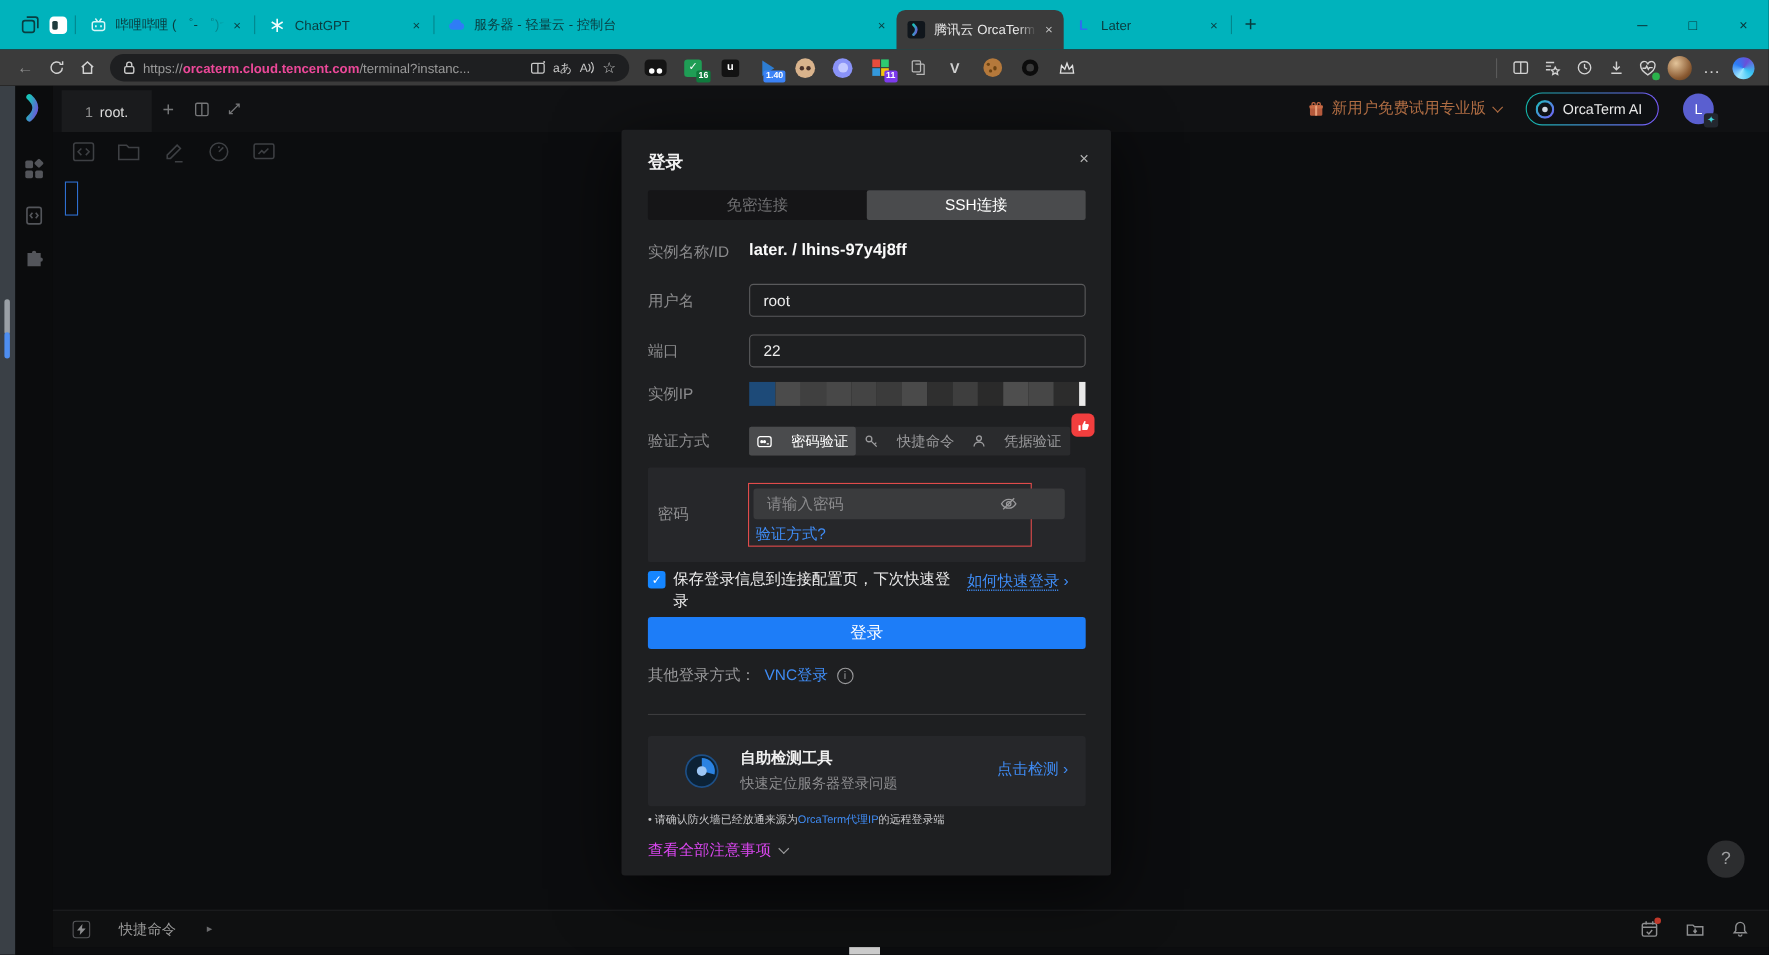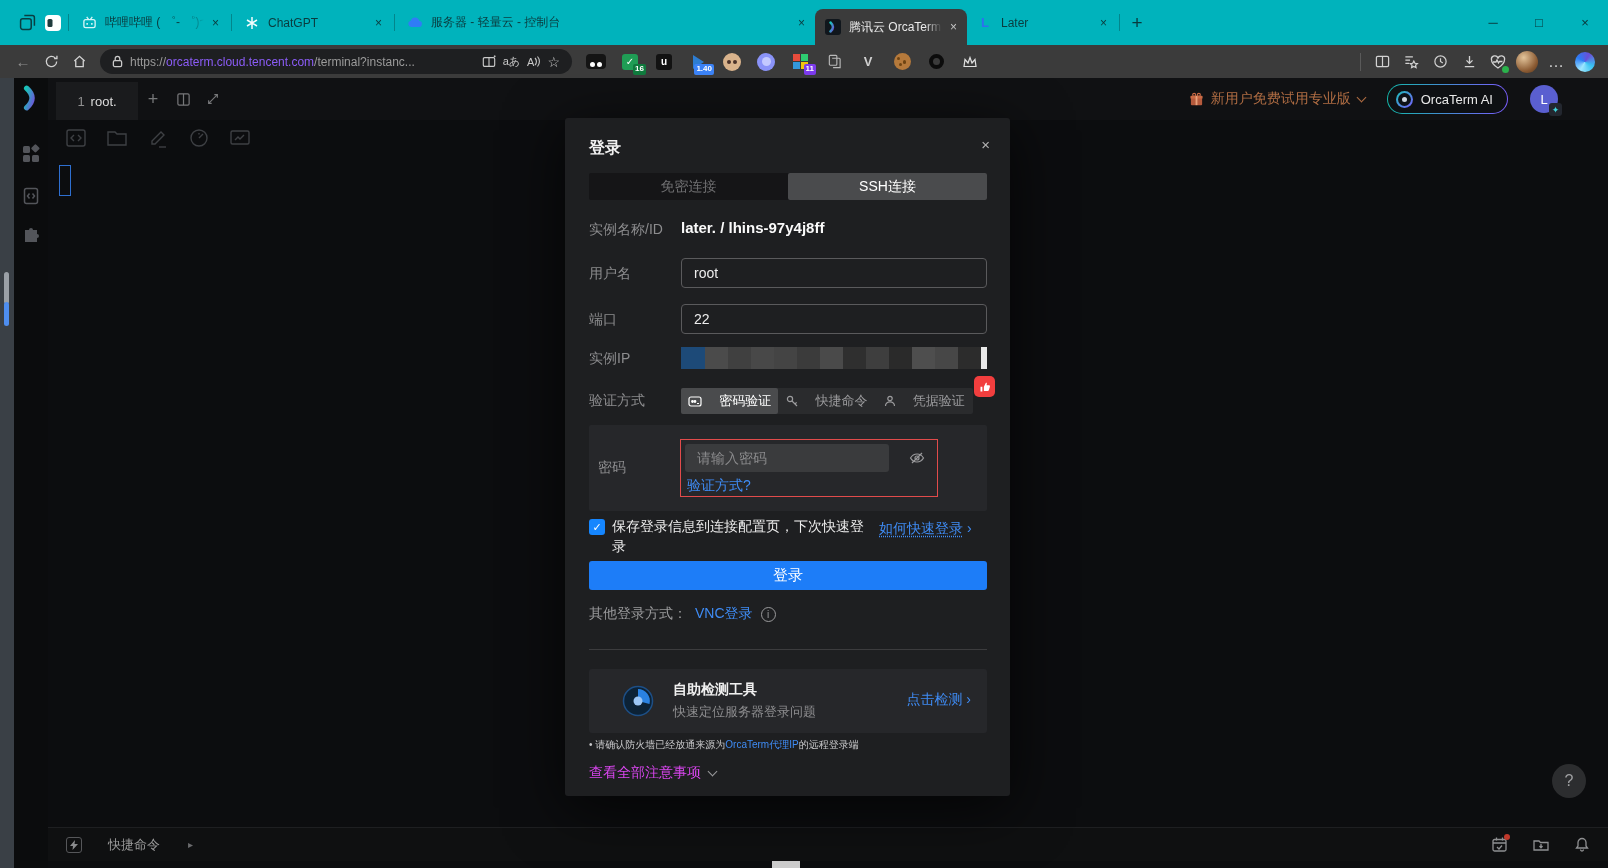--- a/index.html
+++ b/index.html
@@ -27,21 +27,21 @@
 #wincontrols{margin-left:auto;display:flex;flex:0 0 auto}
 .wc{width:46px;height:45px;display:flex;align-items:center;justify-content:center;color:#0a3336;font-size:13px}
 
 
 #toolbar{position:absolute;left:0;top:45px;width:1608px;height:33px;background:#3b3b3b;
   display:flex;align-items:center;padding:0 10px;gap:2px}
 .i{width:26px;height:26px;display:flex;align-items:center;justify-content:center;color:#d2d2d2;flex:0 0 auto}
 #urlbar{width:472px;height:25px;border-radius:13px;background:#1e1f21;display:flex;
   align-items:center;padding:0 12px;gap:7px;margin:0 6px;flex:0 0 auto}
 #urltext{font-size:12px;color:#9b9b9b;white-space:nowrap;overflow:hidden;flex:1}
-#urltext b{color:#8b5cf6;font-weight:normal}
+#urltext b{color:#ec4899;font-weight:bold}
 .pillico{color:#c9c9c9;font-size:11px;flex:0 0 auto;display:flex;align-items:center}
 .ext{width:26px;height:26px;margin:0 3px;position:relative;display:flex;align-items:center;justify-content:center;flex:0 0 auto}
 .badge{position:absolute;bottom:0;right:-3px;font-size:8px;line-height:1;padding:1.5px 2px;
   border-radius:2px;color:#fff;font-weight:bold}
 .tb-right{margin-left:auto;display:flex;align-items:center;gap:3px;flex:0 0 auto}
 .vsep{width:1px;height:18px;background:#5a5a5a;margin:0 5px}
 
 
 #app{position:absolute;left:0;top:78px;width:1608px;height:790px;background:#0c0d0f;overflow:hidden}
 #rail{position:absolute;left:0;top:0;width:14px;height:790px;background:#3a4046}
@@ -99,21 +99,21 @@
 #m-instval{position:absolute;left:116px;top:101px;font-size:15px;font-weight:bold;color:#fafafa}
 #m-ip{position:absolute;left:116px;top:229px;height:22px;display:flex;overflow:hidden}
 #m-auth{position:absolute;left:116px;top:270px;width:292px;height:26px;display:flex;background:#2a2b2d;border-radius:2px}
 .seg{flex:1;display:flex;align-items:center;justify-content:center;gap:17px;font-size:13px;color:#9c9c9e}
 .seg.on{background:#4a4b4d;border-radius:2px;color:#fff}
 #m-thumb{position:absolute;left:409px;top:258px;width:21px;height:21px;border-radius:5px;background:#f23e3e;
   display:flex;align-items:center;justify-content:center}
 #m-pwdpanel{position:absolute;left:24px;top:307px;width:398px;height:86px;background:#26272a;border-radius:2px}
 #m-pwdlabel{position:absolute;left:33px;top:341px;color:#8c8c8e;font-size:14px}
 #m-redbox{position:absolute;left:115px;top:321px;width:258px;height:58px;border:1px solid #e14b4b}
-#m-pwdinput{position:absolute;left:120px;top:326px;width:204px;height:28px;background:#3a3b3d;border:none;
+#m-pwdinput{position:absolute;left:120px;top:326px;width:283px;height:28px;background:#3a3b3d;border:none;
   border-radius:3px;color:#ededed;font-size:14px;padding:0 30px 0 12px;font-family:inherit;outline:none}
 #m-pwdinput::placeholder{color:#8a8a8c}
 #m-eye{position:absolute;left:344px;top:332px;color:#9a9a9c}
 #m-forgot{position:absolute;left:122px;top:359px;font-size:14px;color:#3f8cf5}
 #m-check{position:absolute;left:24px;top:401px;width:16px;height:16px;border-radius:3px;background:#1586ff;
   color:#fff;font-size:11px;display:flex;align-items:center;justify-content:center}
 #m-savetext{position:absolute;left:47px;top:398px;width:264px;font-size:14px;line-height:20px;color:#ececec}
 #m-quick{position:absolute;left:314px;top:402px;font-size:14px;color:#3f8cf5}
 #m-quick u{text-decoration:underline dotted;text-underline-offset:3px}
 #m-login{position:absolute;left:24px;top:443px;width:398px;height:29px;background:#1d7df8;border:none;

